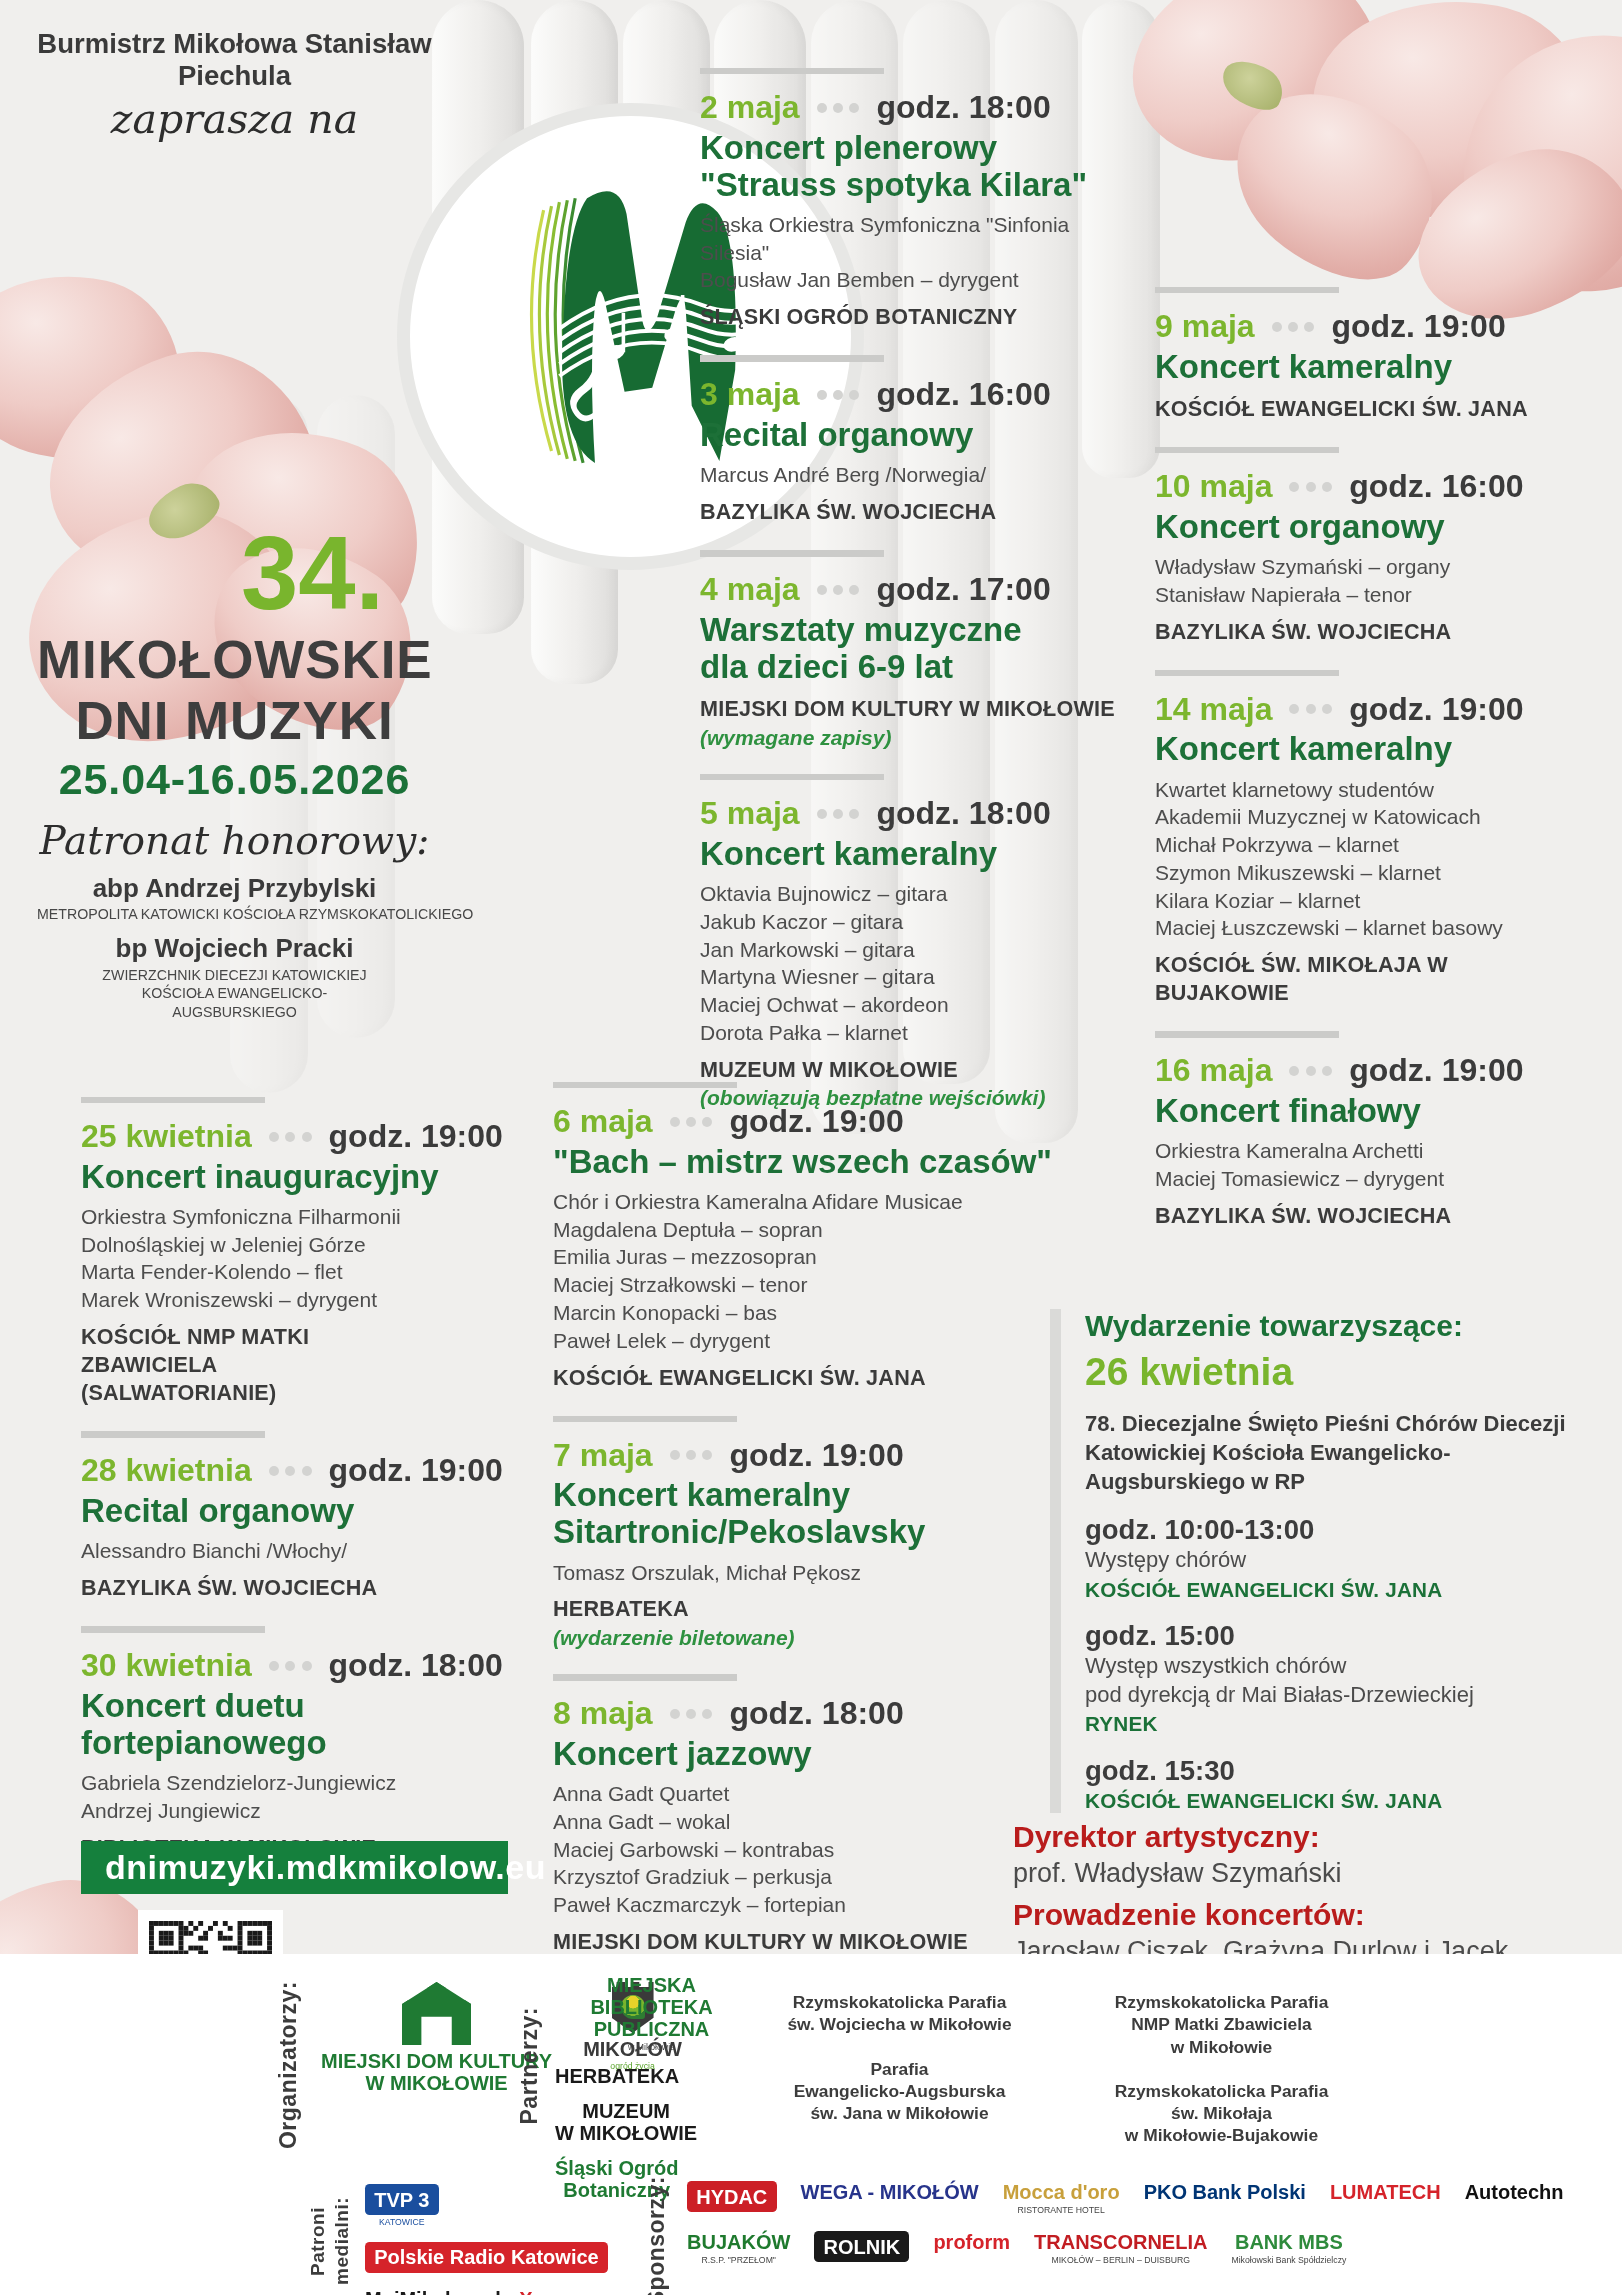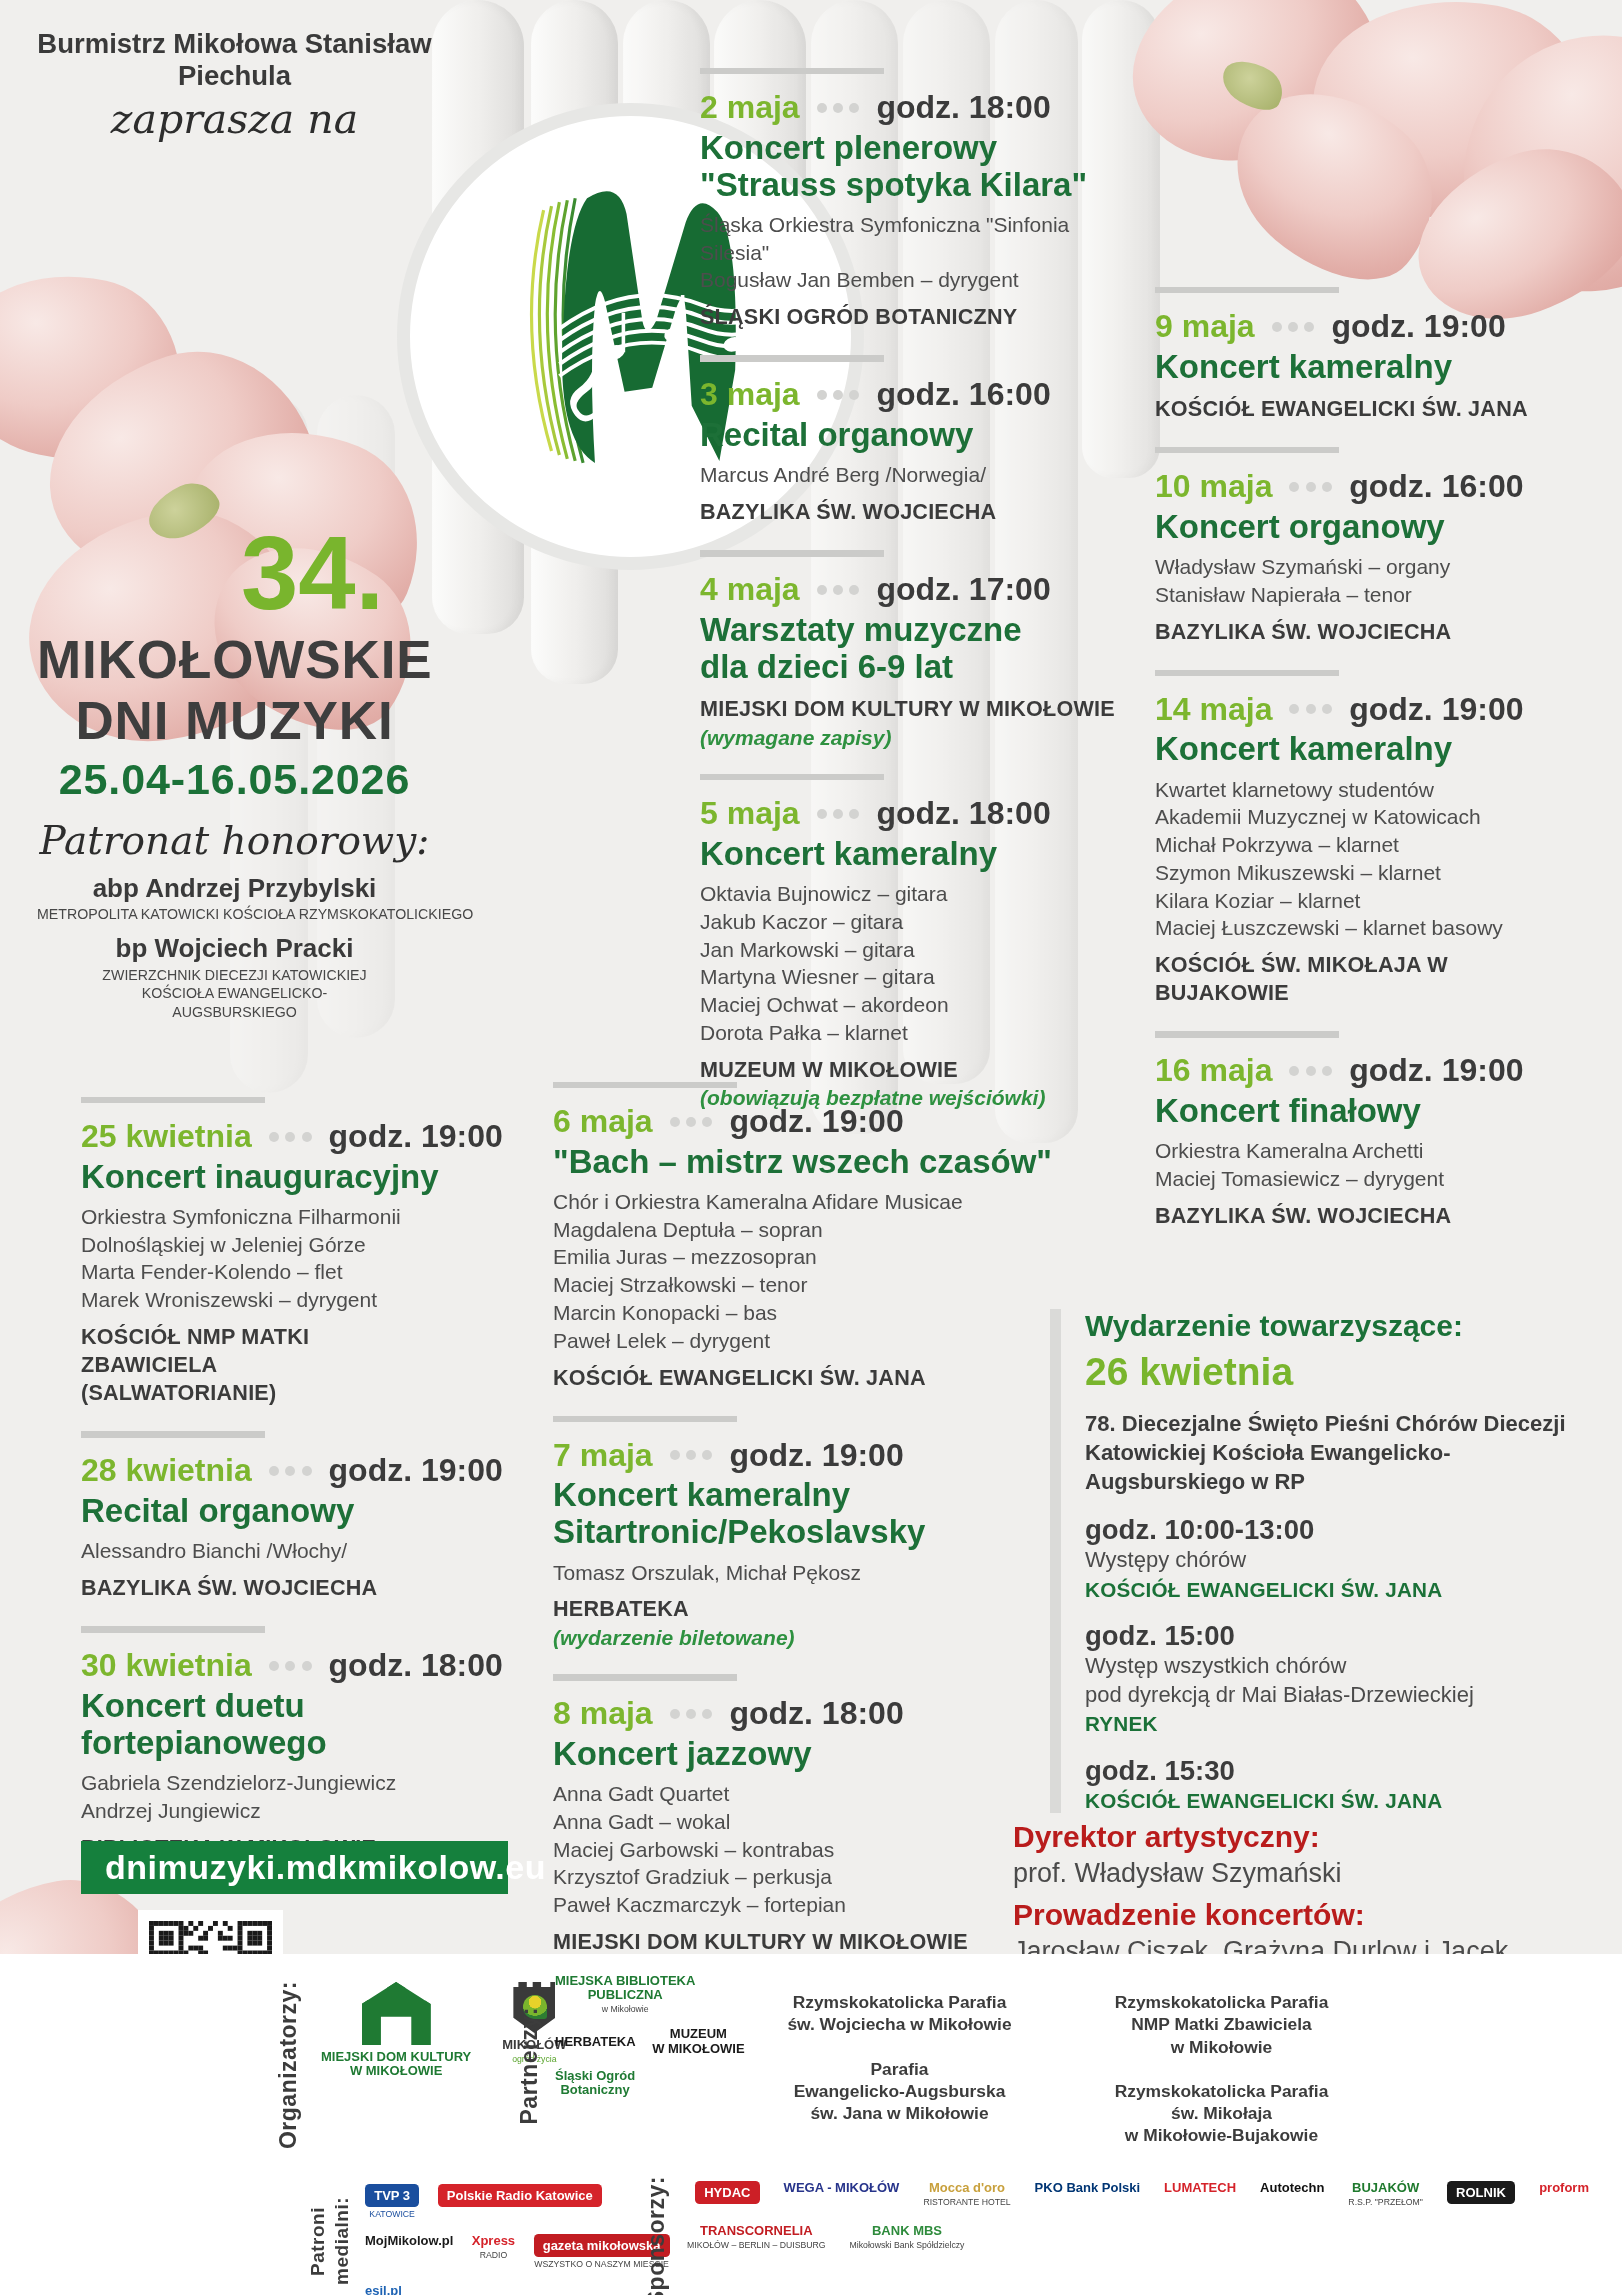--- a/index.html
+++ b/index.html
@@ -66,21 +66,21 @@
   #url-bar{position:absolute;left:81px;top:1841px;width:427px;height:53px;background:#15803d;
     display:flex;align-items:center;padding-left:24px;box-sizing:border-box;}
   #url-bar span{color:#fff;font-size:34px;font-weight:800;letter-spacing:0.5px;}
   #qr-box{position:absolute;left:138px;top:1910px;width:145px;height:145px;background:#fff;
     display:flex;align-items:center;justify-content:center;}
   
   #footer-band{position:absolute;left:0;top:1954px;width:1623px;height:342px;background:#fff;}
   .vlabel{writing-mode:vertical-rl;transform:rotate(180deg);font-weight:800;color:#3c3c3c;letter-spacing:0.5px;}
   .flabel{position:absolute;display:flex;align-items:center;gap:1.8px;}
   .logo-chip{display:flex;flex-direction:column;align-items:center;text-align:center;justify-content:center;}
-  .logo-name{font-weight:800;font-size:13px;line-height:1.1;}
+  .logo-name{font-weight:800;font-size:20px;line-height:1.1;}
   .logo-name.boxed{padding:4.6px 9.2px;border-radius:4.6px;}
   .logo-sub{font-size:8.7px;color:#444;margin-top:1.8px;line-height:1.15;}
   .parish{font-size:17.4px;font-weight:800;color:#3c3c3c;line-height:1.28;text-align:center;margin-bottom:22px;white-space:pre-line;}
 </style>
 </head>
 <body>
 
 <div>
   <div class="pipe" style="left:432px;width:92px;height:634px;opacity:.95"></div>
   <div class="pipe" style="left:531px;width:87px;height:684px;opacity:.95"></div>
@@ -905,21 +905,21 @@
     <div class="logo-chip">
       <div class="logo-name" style="white-space: pre-line; color: rgb(30, 99, 180);">esil.pl</div>
     </div>
   </div>
 
 <div class="flabel" style="left:643px;top:2187px;height:108px">
   <span class="vlabel" style="font-size:23px">Sponsorzy:</span>
 </div>
 <div style="position:absolute;left:687px;top:2181px;width:918px;display:flex;flex-wrap:wrap;gap:16.5px 24px;align-items:flex-start">
     <div class="logo-chip">
-      <div class="logo-name boxed" style="white-space: pre-line; background: rgb(204, 31, 38); color: rgb(255, 255, 255); margin-left: 8px;">HYDAC</div>
+      <div class="logo-name boxed" style="white-space: pre-line; background: rgb(204, 31, 38); color: rgb(255, 255, 255);">HYDAC</div>
     </div>
     <div class="logo-chip">
       <div class="logo-name" style="white-space: pre-line; color: rgb(39, 52, 139);">WEGA - MIKOŁÓW</div>
     </div>
     <div class="logo-chip">
       <div class="logo-name" style="white-space: pre-line; color: rgb(200, 160, 60);">Mocca d'oro</div>
       <div class="logo-sub">RISTORANTE HOTEL</div>
     </div>
     <div class="logo-chip">
       <div class="logo-name" style="white-space: pre-line; color: rgb(0, 53, 116);">PKO Bank Polski</div>

